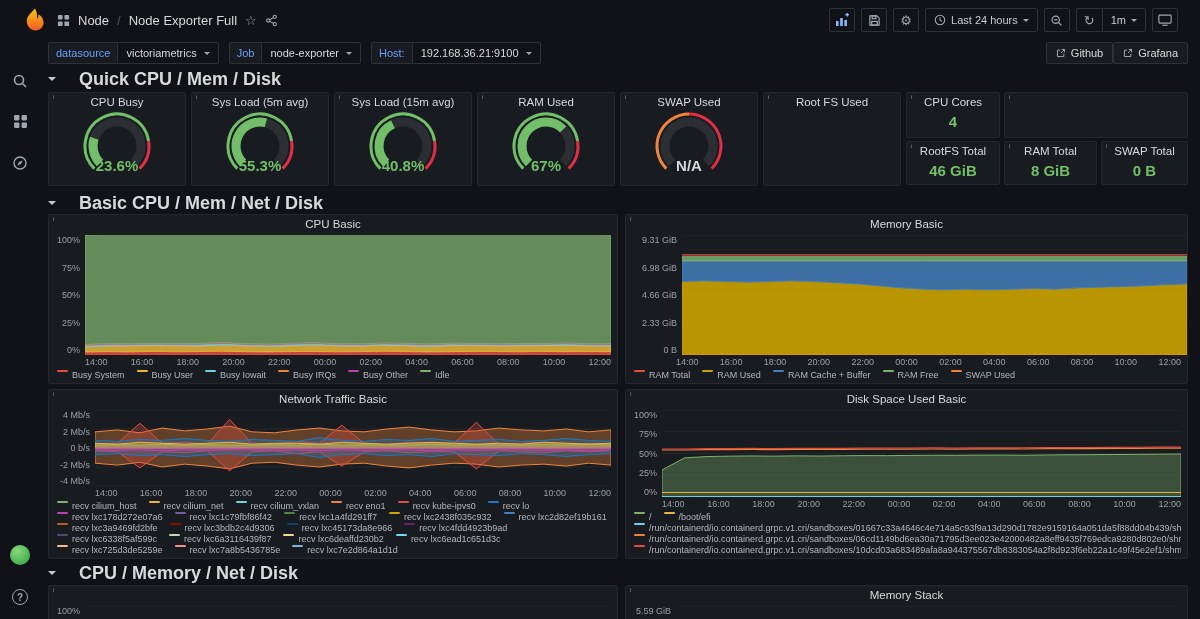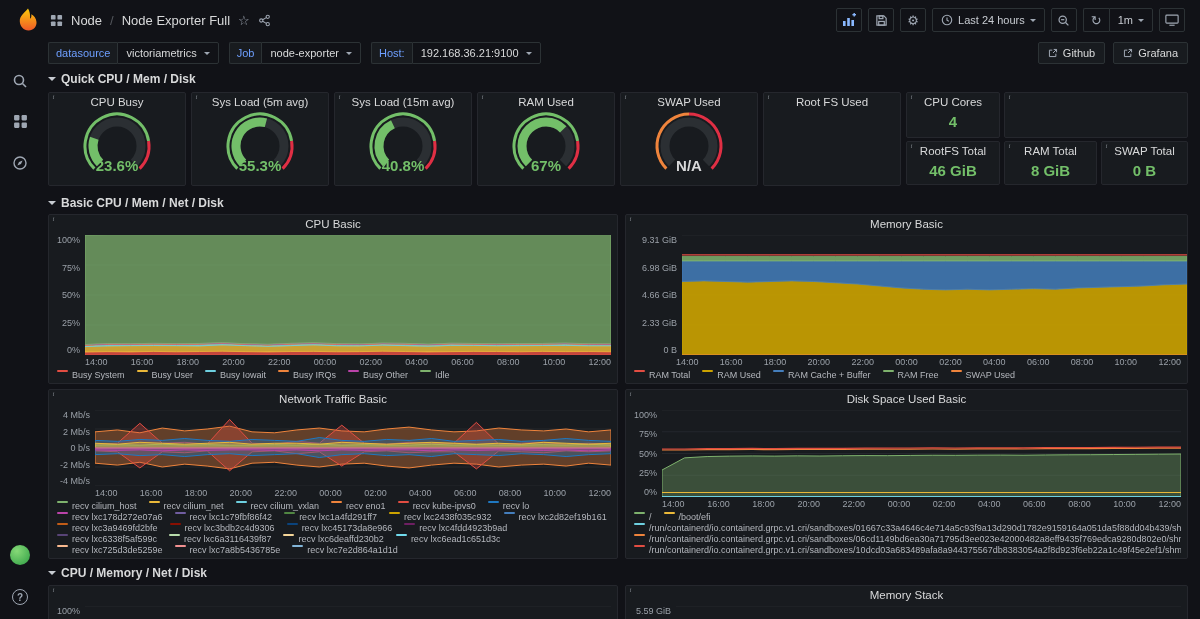--- a/index.html
+++ b/index.html
@@ -2,21 +2,21 @@
 <html><head>
 <meta charset="utf-8">
 <style>
   *{margin:0;padding:0;box-sizing:border-box}
   html,body{width:1200px;height:619px;overflow:hidden;background:#111217;
     font-family:"Liberation Sans",sans-serif;color:#d8d9da}
   body{position:relative}
 
   
   .topnav{position:absolute;left:0;top:0;width:1200px;height:40px;display:flex;
-    align-items:center;padding:0 15px;gap:9px;background:#111217}
+    align-items:center;padding:0 22px;gap:9px;background:#111217}
   .logo{width:26px;height:26px;display:flex;align-items:center;cursor:pointer}
   .crumbs{display:flex;align-items:center;gap:8px;font-size:13px}
   .crumb{color:#d8d9da;font-weight:500;cursor:pointer;white-space:nowrap}
   .sep{color:#55585e}
   .star{color:#9fa7b3;font-size:13px;cursor:pointer}
   .icon-plain{display:flex;align-items:center;cursor:pointer}
   .nav-right{margin-left:auto;display:flex;align-items:center;gap:6px}
   .ibtn,.tbtn{display:flex;align-items:center;justify-content:center;gap:5px;height:24px;
     background:transparent;border:1px solid #2c3235;border-radius:2px;color:#c7cbd1;
     font-size:11px;font-family:inherit;cursor:pointer;padding:0 8px;white-space:nowrap}
@@ -39,27 +39,27 @@
     background:radial-gradient(circle at 35% 30%,#86d977,#2f9e44)}
 
   
   .filters{position:absolute;left:48px;top:42px;right:12px;height:24px;display:flex;
     gap:10px}
   .var-group{display:flex;height:22px}
   .var-label{display:flex;align-items:center;padding:0 7px;font-size:11px;color:#6e9fff;
     background:#181b1f;border:1px solid #2c3235;border-right:none;border-radius:2px 0 0 2px}
   .var-value{display:flex;align-items:center;gap:7px;padding:0 8px;font-size:11px;color:#d8d9da;
     background:#111217;border:1px solid #2c3235;border-radius:0 2px 2px 0;font-family:inherit;cursor:pointer}
-  .filter-links{margin-left:auto;display:flex;gap:8px}
+  .filter-links{margin-left:auto;display:flex;}
   .link-btn{display:flex;align-items:center;gap:5px;height:22px;padding:0 9px;font-size:11px;
     color:#d8d9da;background:#181b1f;border:1px solid #2c3235;border-radius:2px;cursor:pointer;font-family:inherit}
 
   
-  .row-header{position:absolute;left:48px;height:16px;display:flex;align-items:center;gap:5px;
-    font-size:12px;font-weight:700;color:#d8d9da;cursor:pointer}
+  .row-header{position:absolute;left:48px;height:16px;display:flex;align-items:center;gap:23px;
+    font-size:18px;font-weight:700;color:#d8d9da;cursor:pointer}
   .row-caret{width:0;height:0;border-left:4px solid transparent;border-right:4px solid transparent;
     border-top:4px solid #c7cbd1}
 
   
   .panel{position:absolute;background:#181b1f;border:1px solid #25272d;border-radius:2px}
   .corner-i{position:absolute;top:0;left:0;width:9px;height:9px;font-size:7px;line-height:9px;
     text-align:center;color:#7b8087;font-style:italic;cursor:pointer;font-family:"Liberation Serif",serif}
   .ptitle{font-size:11.5px;font-weight:500;color:#d8d9da;text-align:center;height:19px;
     line-height:19px;cursor:pointer;white-space:nowrap;overflow:hidden}
   .gauge{position:absolute;left:1px;right:1px;top:17px;bottom:1px}

